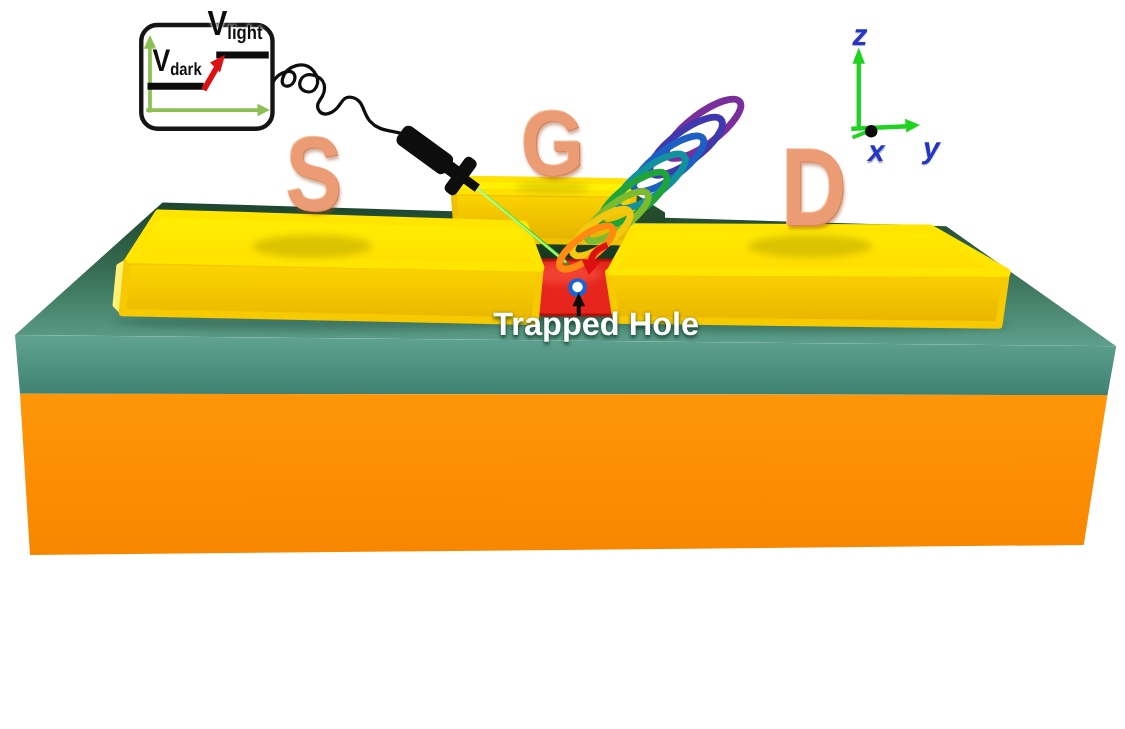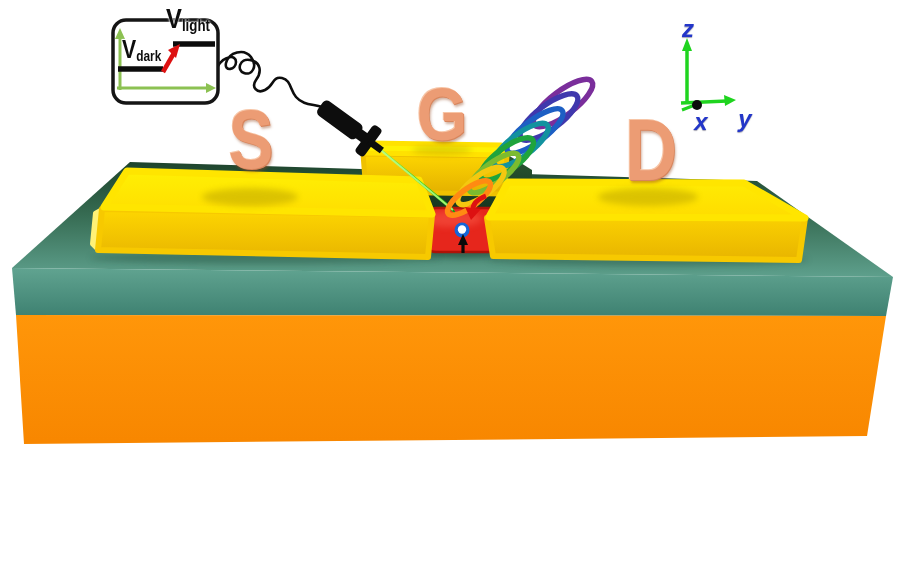--- a/index.html
+++ b/index.html
@@ -169,20 +169,21 @@
     <polygon points="736,100 724,95 725,106" fill="#1FD41F"></polygon>
     <line x1="682" y1="110" x2="700" y2="103" stroke="#1FD41F" stroke-width="3"></line>
     <circle cx="697" cy="105" r="5" fill="#0B0B0B"></circle>
   </g>
 </svg>
 
 <div class="ov letter" id="lab-s" style="color: rgb(236, 156, 116);">S</div>
 <div class="ov letter" id="lab-g" style="color: rgb(236, 156, 116);">G</div>
 <div class="ov letter" id="lab-d" style="color: rgb(236, 156, 116);">D</div>
 
+<div class="ov" id="lab-hole" style="color: rgb(255, 255, 255);">Trapped Hole</div>
 
 <div class="ov axlab" id="lab-z" style="color: rgb(35, 54, 201);">z</div>
 <div class="ov axlab" id="lab-x" style="color: rgb(35, 54, 201);">x</div>
 <div class="ov axlab" id="lab-y" style="color: rgb(35, 54, 201);">y</div>
 
 <div class="vlab" id="lab-vdark"><span>V</span><sub>dark</sub></div>
 <div class="vlab" id="lab-vlight"><span>V</span><sub>light</sub></div>
 
 </div>
 

